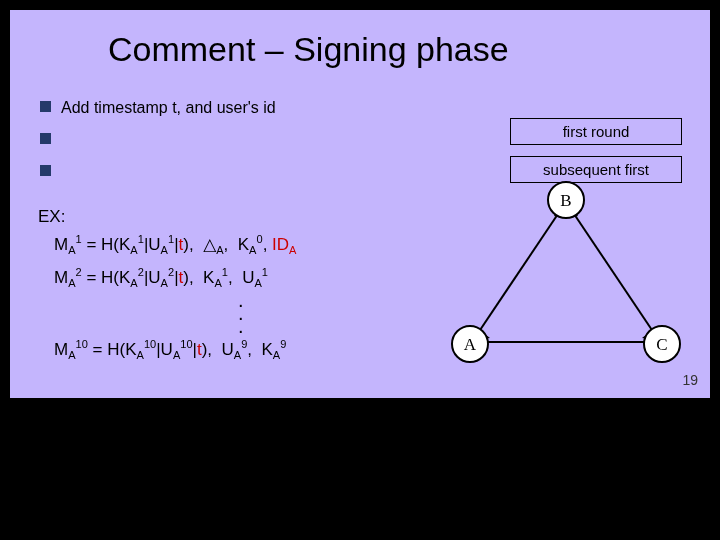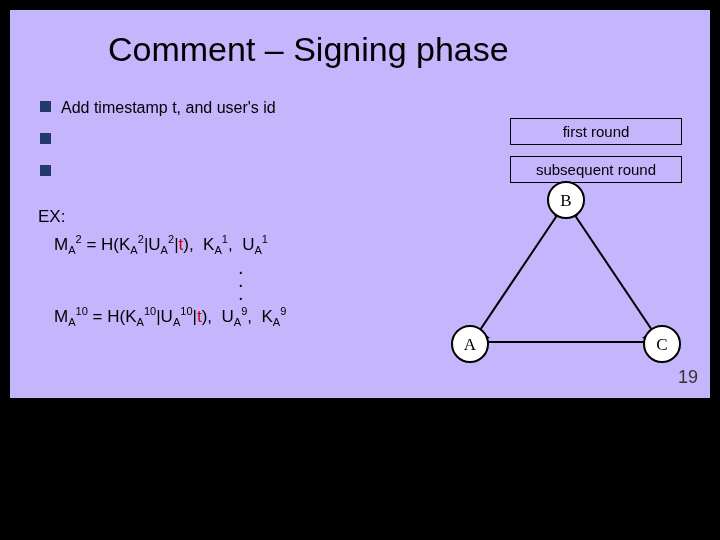--- a/index.html
+++ b/index.html
@@ -79,21 +79,21 @@
     position: absolute;
     right: 20px;
     bottom: 26px;
     width: 248px;
     height: 200px;
   }
   .slide-num {
     position: absolute;
     right: 12px;
     bottom: 10px;
-    font-size: 18px;
+    font-size: 14px;
     color: #333;
   }
 </style>
 </head>
 <body>
 
 <div class="slide">
 
   <div class="title">Comment – Signing phase</div>
 
@@ -103,24 +103,27 @@
     </div>
     <div class="row">
       <span class="sq"></span>
     </div>
     <div class="row">
       <span class="sq"></span>
     </div>
   </div>
 
   <div class="label-box lb1">first round</div>
-  <div class="label-box lb2">subsequent round</div>
+  <div class="label-box lb2">subsequent first</div>
 
   <div class="ex-block">
     <div class="hdr">EX:</div>
+    <div class="line">
+      M<span class="sub">A</span><span class="sup">1</span> = H(K<span class="sub">A</span><span class="sup">1</span>|U<span class="sub">A</span><span class="sup">1</span>|<span class="red">t</span>),&nbsp; <span>△</span><span class="sub">A</span>,&nbsp; K<span class="sub">A</span><span class="sup">0</span>, <span class="red">ID<span class="sub">A</span></span>
+    </div>
     <div class="line">
       M<span class="sub">A</span><span class="sup">2</span> = H(K<span class="sub">A</span><span class="sup">2</span>|U<span class="sub">A</span><span class="sup">2</span>|<span class="red">t</span>),&nbsp; K<span class="sub">A</span><span class="sup">1</span>,&nbsp; U<span class="sub">A</span><span class="sup">1</span>
     </div>
     <div class="dots">.<br>.<br>.</div>
     <div class="line">
       M<span class="sub">A</span><span class="sup">10</span> = H(K<span class="sub">A</span><span class="sup">10</span>|U<span class="sub">A</span><span class="sup">10</span>|<span class="red">t</span>),&nbsp; U<span class="sub">A</span><span class="sup">9</span>,&nbsp; K<span class="sub">A</span><span class="sup">9</span>
     </div>
   </div>
 
   <div class="graph">

